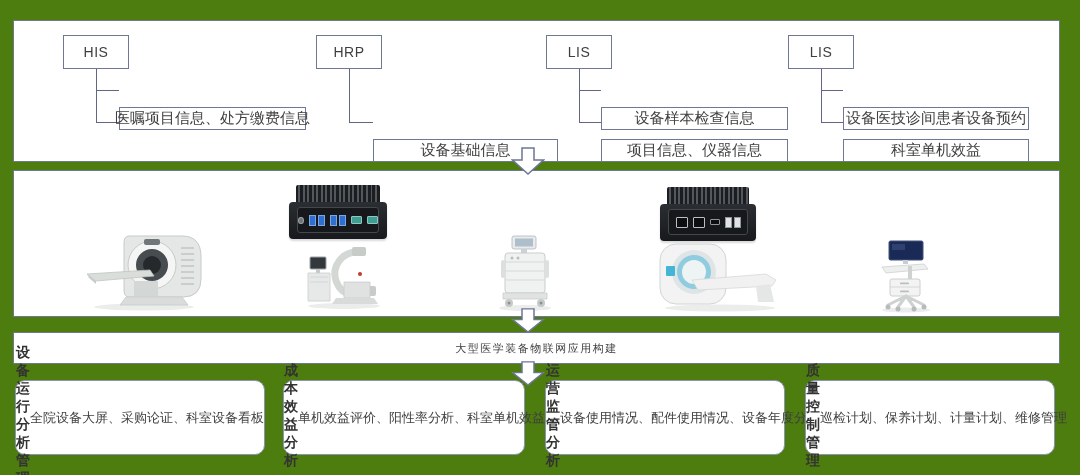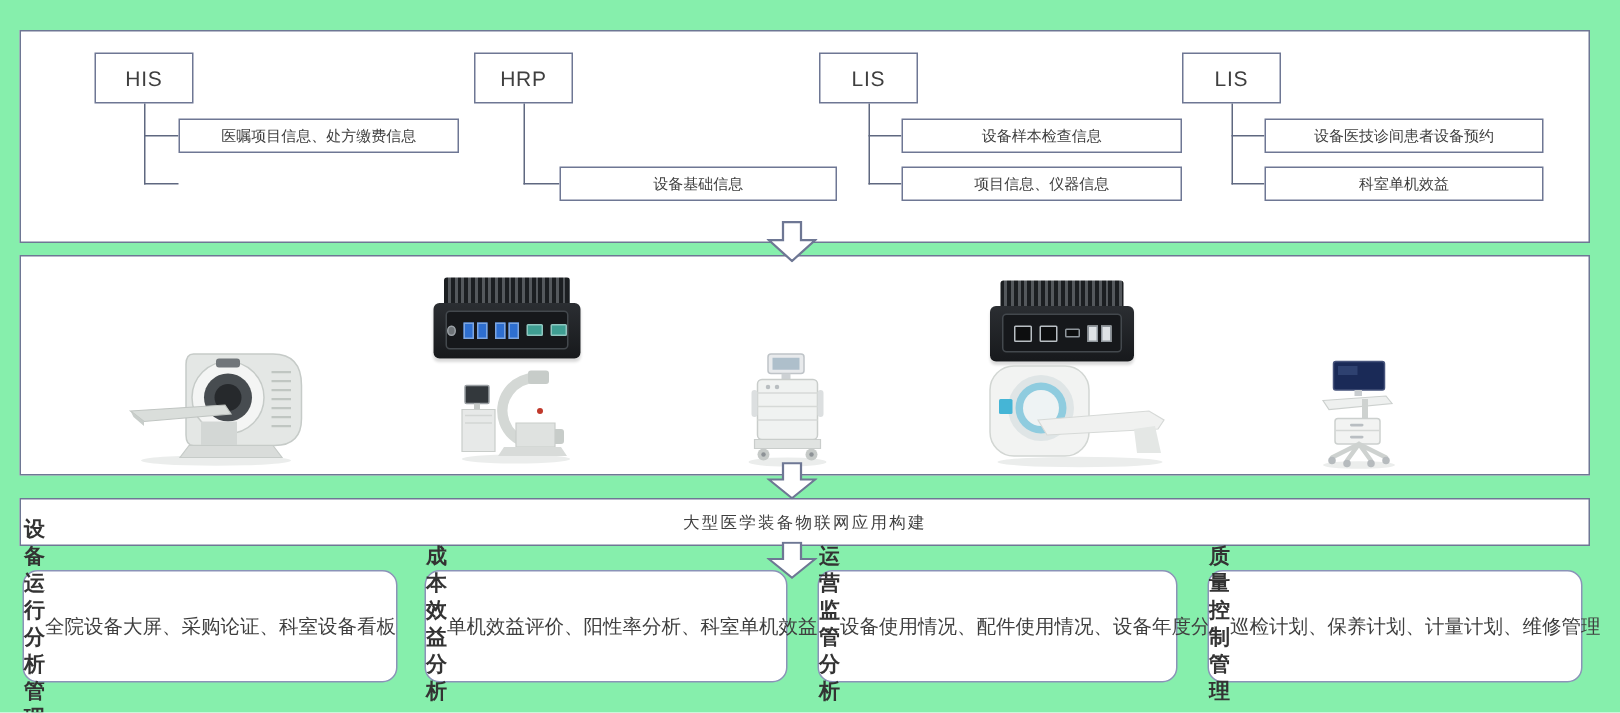--- a/index.html
+++ b/index.html
@@ -5,28 +5,28 @@
 <style>
   :root{
     --panel-border:#6e7794;
     --connector:#5f6880;
     --module-border:#8b93b8;
     --text:#3f3f3f;
     --heading-text:#333333;
   }
   html,body{margin:0;padding:0;background:#ffffff;}
   body{font-family:"Liberation Sans","DejaVu Sans",sans-serif;color:var(--text);}
-  .stage{position:relative;width:1080px;height:475px;background:#86efac;overflow:hidden;}
+  .stage{position:relative;width:1080px;height:475px;background:#4d7c0f;overflow:hidden;}
 
   .panel{position:absolute;border:1.5px solid var(--panel-border);background:#ffffff;box-sizing:border-box;}
 
   .sys-box{position:absolute;border:1.3px solid var(--panel-border);background:#fff;box-sizing:border-box;
     display:flex;align-items:center;justify-content:center;font-size:14px;color:var(--text);letter-spacing:.5px;}
   .item-box{position:absolute;border:1.2px solid var(--panel-border);background:#fff;box-sizing:border-box;
-    display:flex;align-items:center;justify-content:center;font-size:10px;color:var(--text);white-space:nowrap;}
+    display:flex;align-items:center;justify-content:center;font-size:15px;color:var(--text);white-space:nowrap;margin-top:28px;}
   .conn-v{position:absolute;width:0;border-left:1.2px solid var(--connector);}
   .conn-h{position:absolute;height:0;border-top:1.2px solid var(--connector);}
 
   .banner{position:absolute;border:1.5px solid var(--panel-border);background:#fff;box-sizing:border-box;
     display:flex;align-items:center;justify-content:center;font-size:11px;color:var(--text);letter-spacing:1.5px;}
 
   .module{position:absolute;top:380px;height:75px;border:1.5px solid var(--module-border);border-radius:10px;
     background:#fff;box-sizing:border-box;display:flex;align-items:center;}
   .m-title{font-size:14px;font-weight:bold;color:var(--heading-text);margin-bottom:3px;}
   .m-line{font-size:13px;color:var(--text);line-height:19px;white-space:nowrap;}

